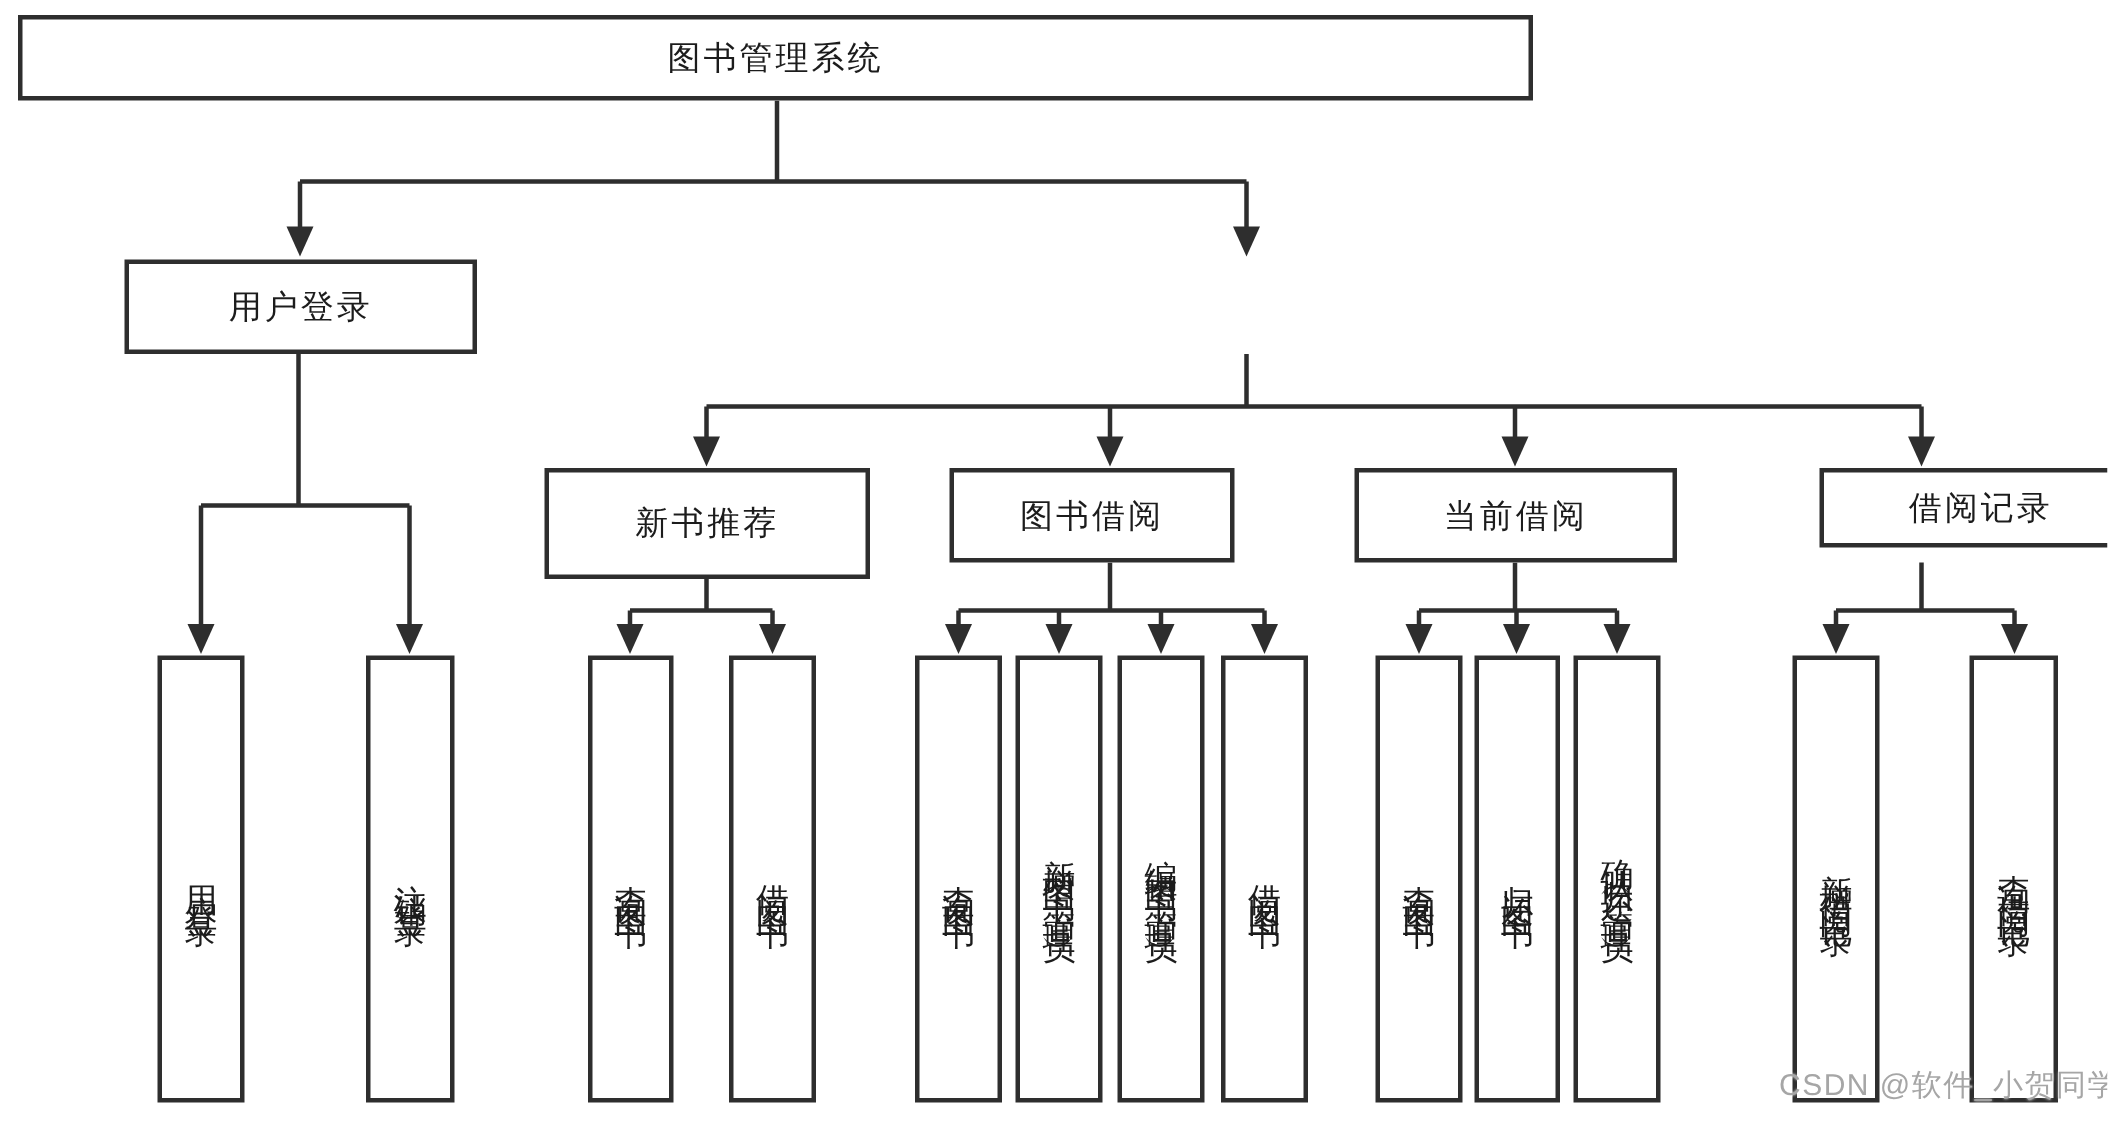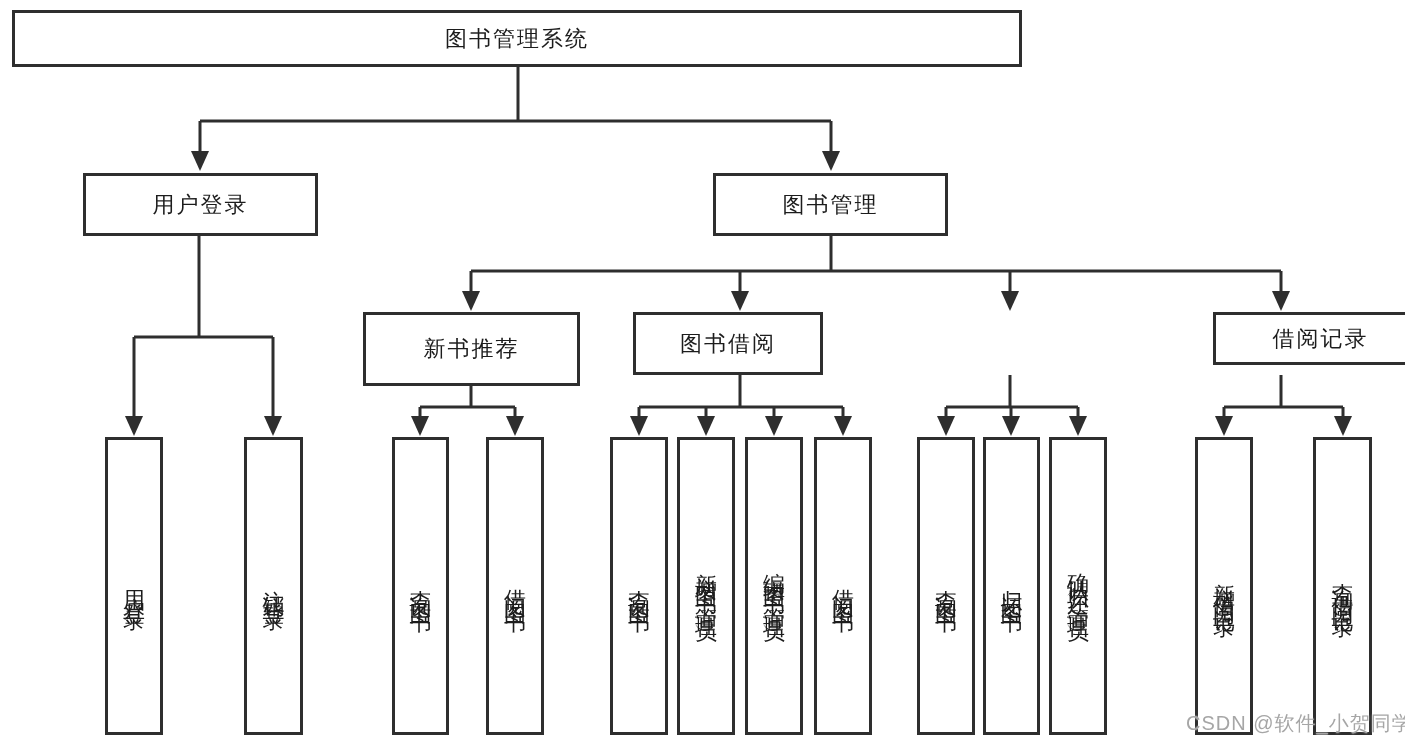--- a/index.html
+++ b/index.html
@@ -85,24 +85,24 @@
     <polygon class="arrow" points="1078,436 1069,416 1087,416"></polygon>
 
     <path class="line" d="M1281 375 V407 M1224 407 H1343 M1224 407 V419 M1343 407 V419"></path>
     <polygon class="arrow" points="1224,436 1215,416 1233,416"></polygon>
     <polygon class="arrow" points="1343,436 1334,416 1352,416"></polygon>
   </svg>
 
   <div class="hbox" style="left:12px;top:10px;width:1010px;height:57px">图书管理系统</div>
 
   <div class="hbox" style="left:83px;top:173px;width:235px;height:63px">用户登录</div>
-  <div class="hbox" style="left:713px;top:173px;width:235px;height:63px">图书管理</div>
 
   <div class="hbox" style="left:363px;top:312px;width:217px;height:74px">新书推荐</div>
   <div class="hbox" style="left:633px;top:312px;width:190px;height:63px">图书借阅</div>
+  <div class="hbox" style="left:903px;top:312px;width:215px;height:63px">当前借阅</div>
   <div class="hbox" style="left:1213px;top:312px;width:215px;height:53px">借阅记录</div>
 
   <div class="vbox" style="left:105px;width:58px">
     <span class="vtext">用户登录</span>
   </div>
   <div class="vbox" style="left:244px;width:59px">
     <span class="vtext">注销登录</span>
   </div>
 
   <div class="vbox" style="left:392px;width:57px">

